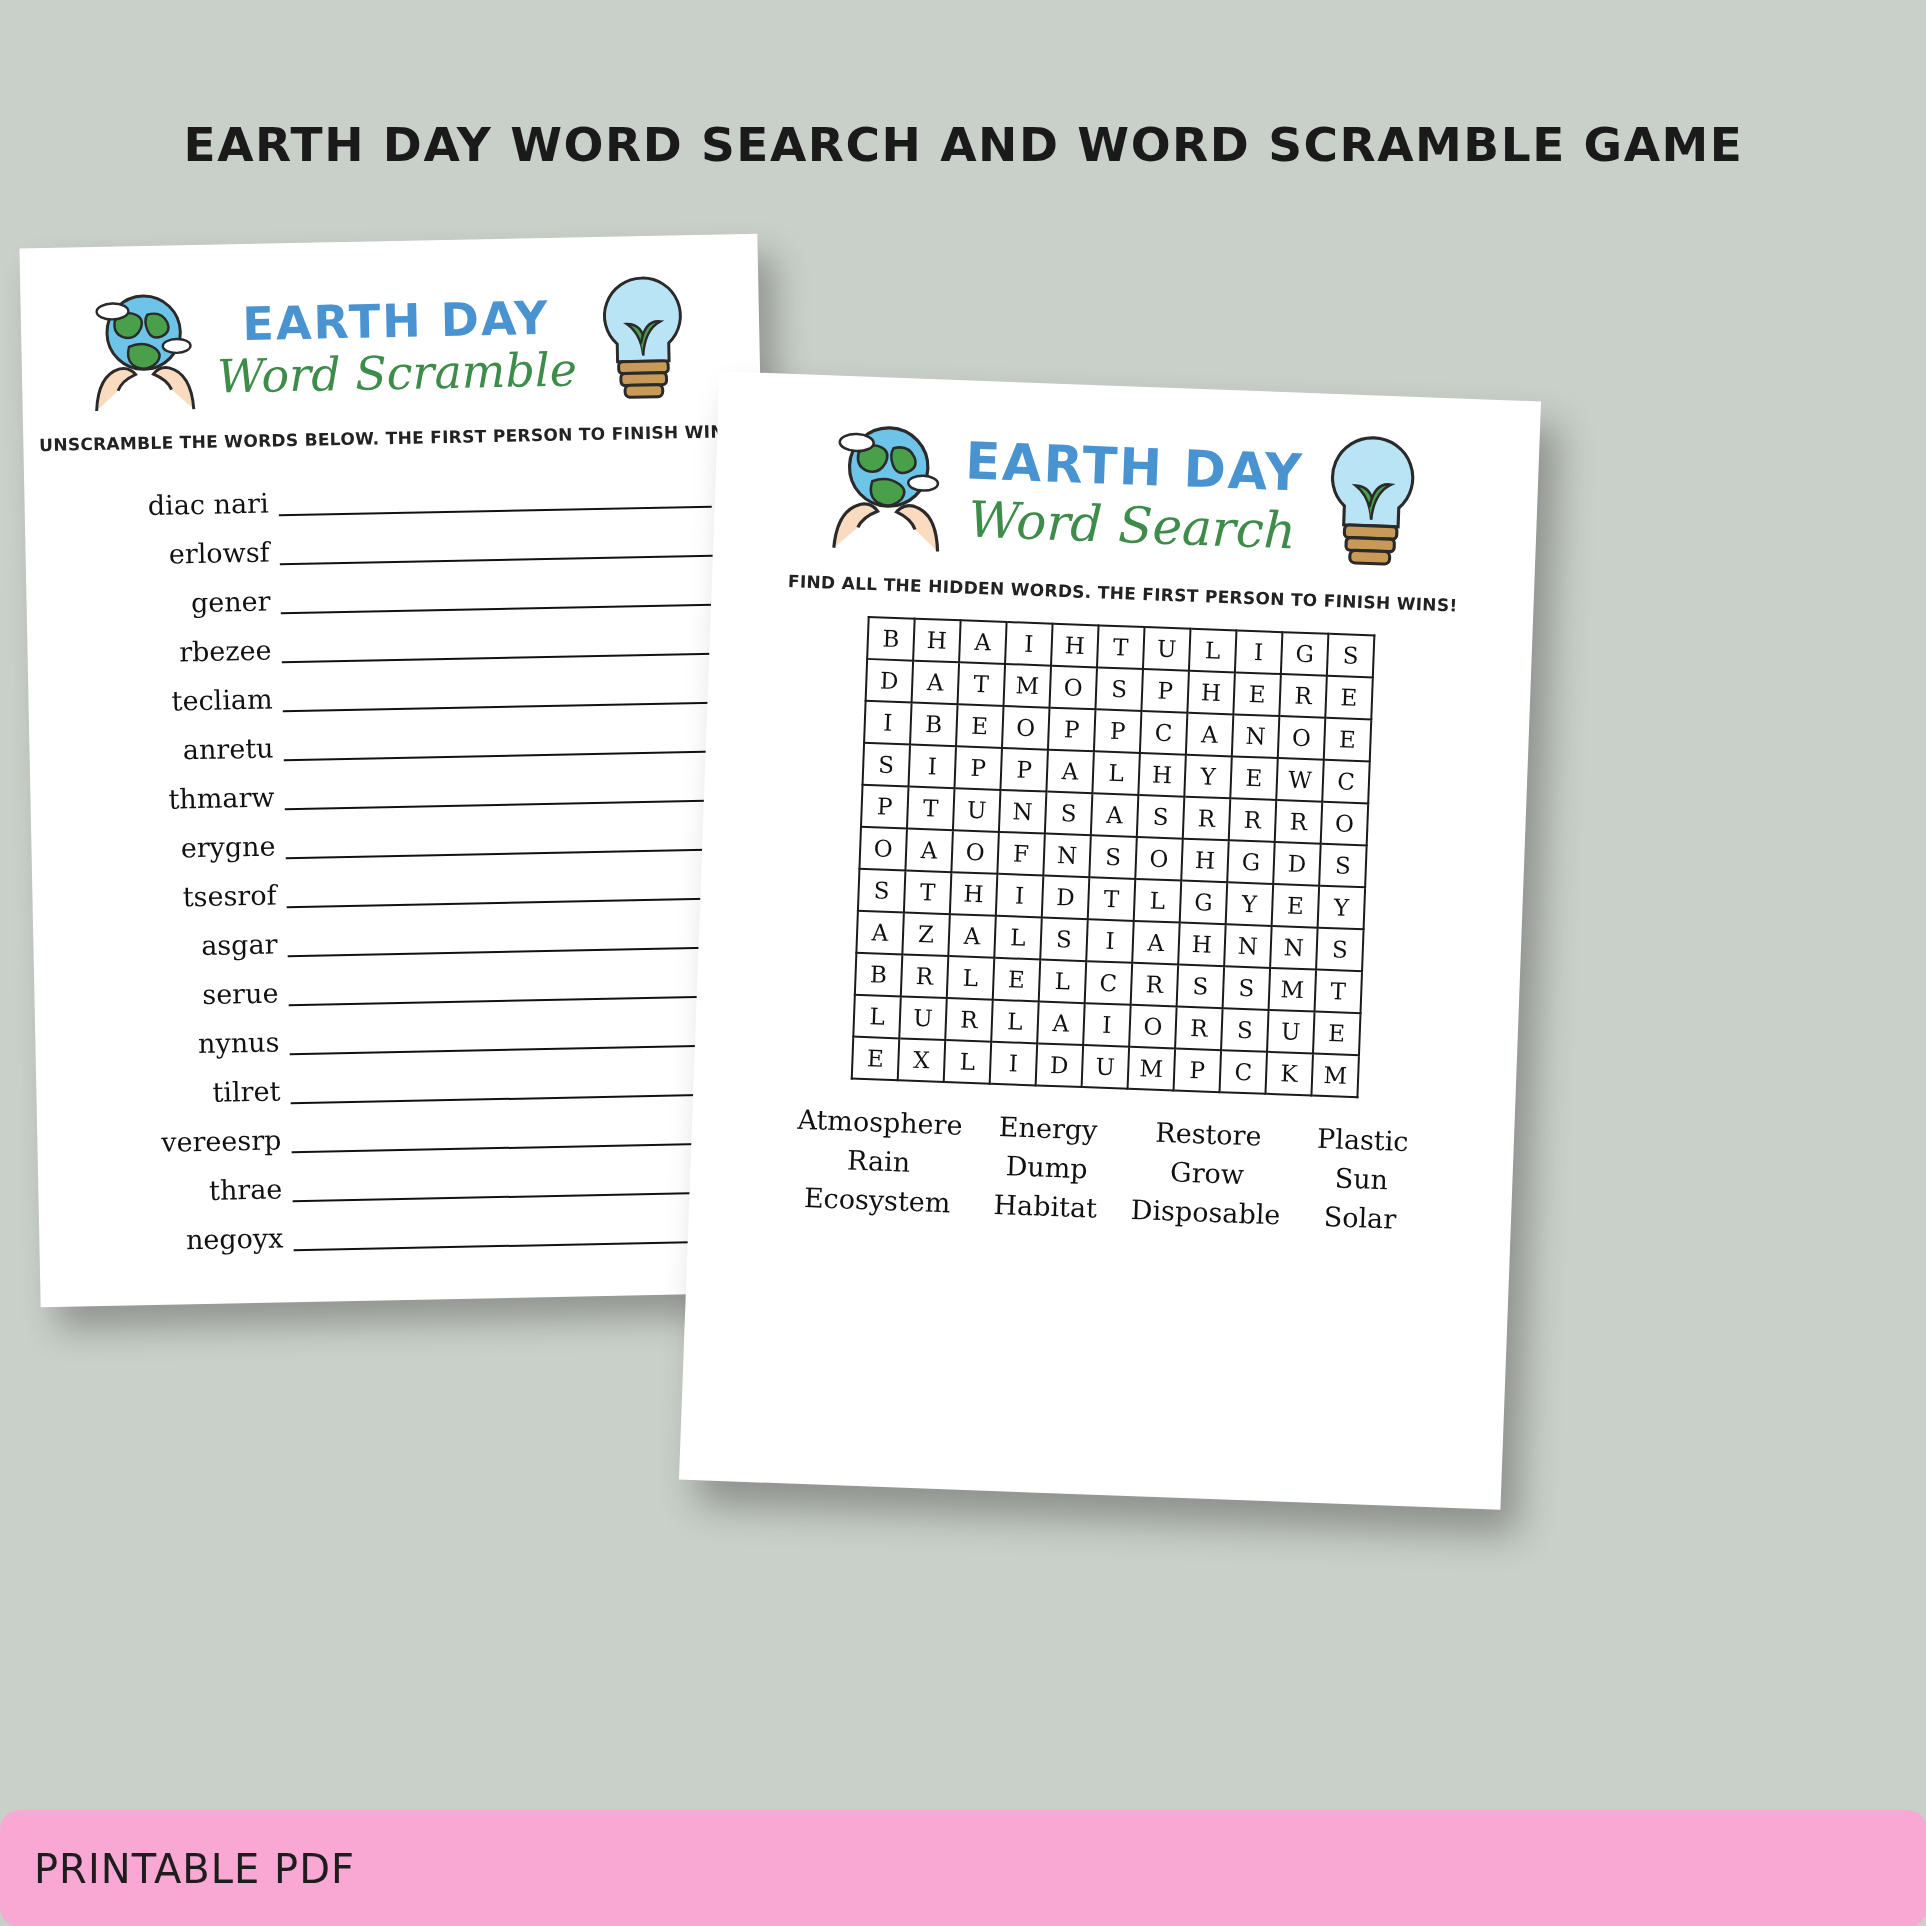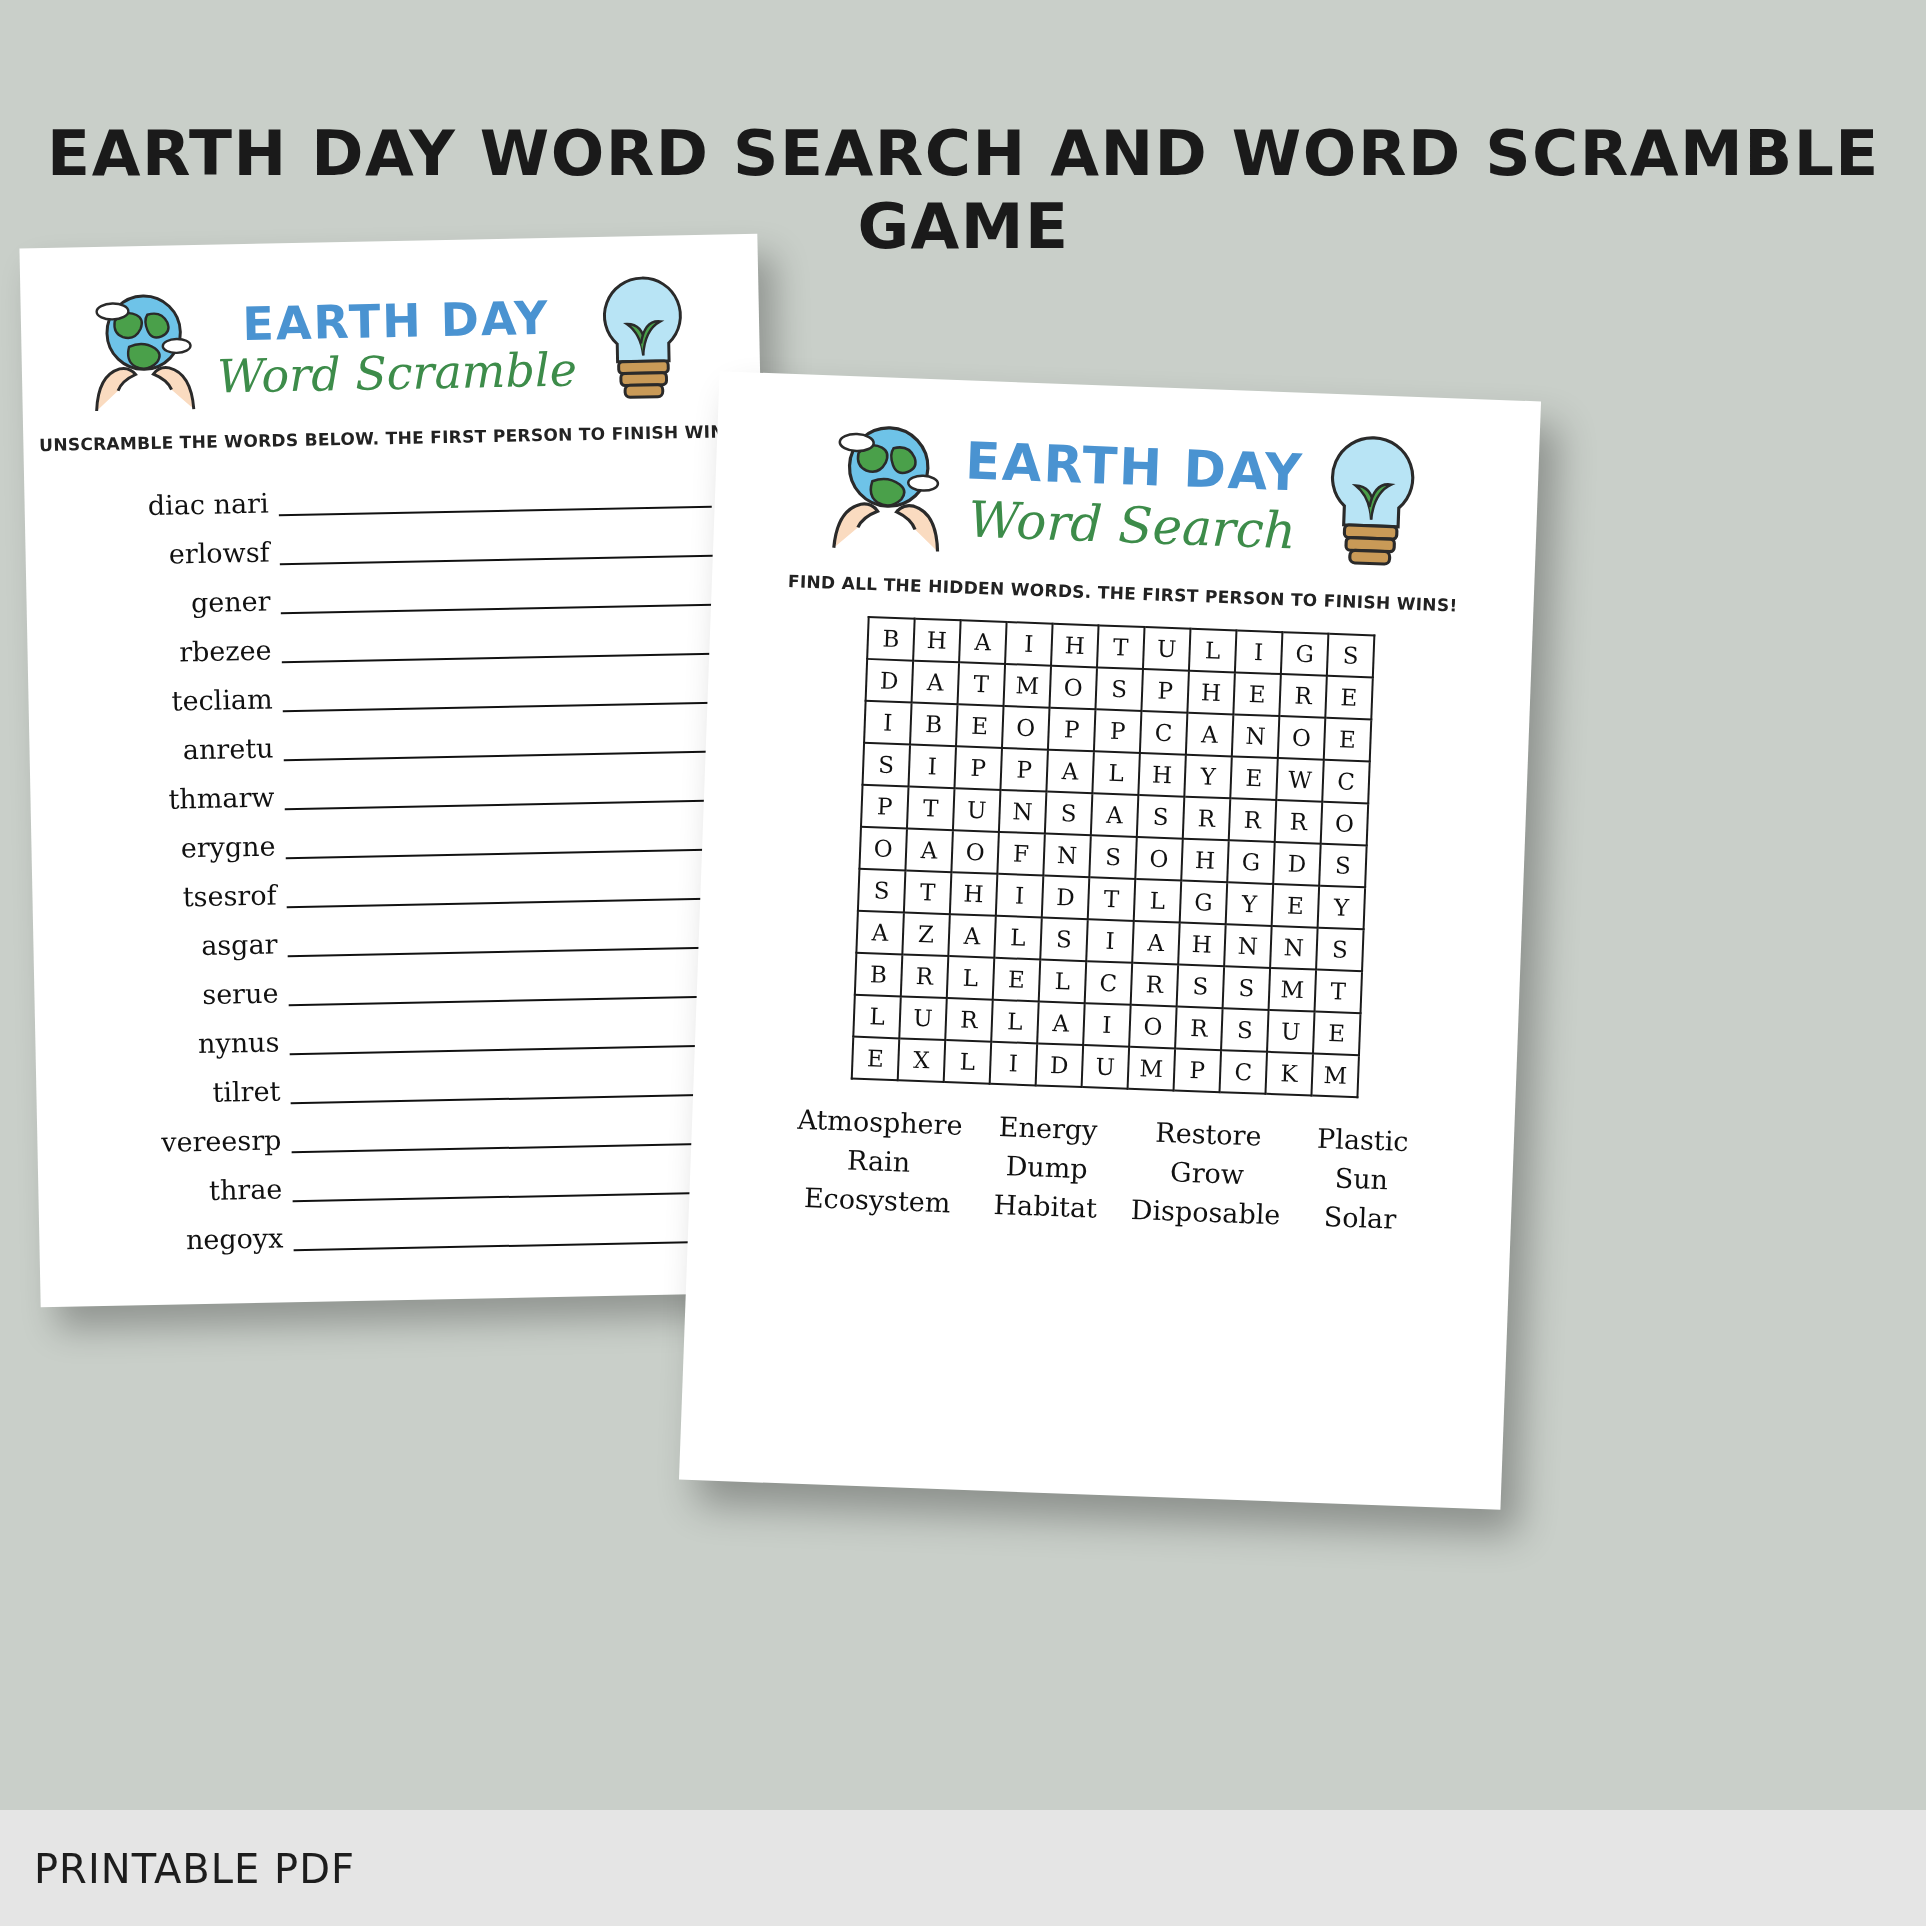--- a/index.html
+++ b/index.html
@@ -16,39 +16,40 @@
   }
 
   
   .top-title {
     position: absolute;
     top: 117px;
     left: 0;
     width: 100%;
     text-align: center;
     font-family: "DejaVu Sans", sans-serif;
-    font-size: 63px;
+    font-size: 47px;
     font-weight: bold;
     letter-spacing: 1.5px;
     color: #1a1a1a;
   }
 
   
   .bottom-bar {
     position: absolute;
     left: 0;
     bottom: 0;
     width: 100%;
     height: 117px;
-    background: #e5e5e5;
+    background: #f9a8d4;
     display: flex;
     align-items: center;
     justify-content: space-between;
     box-sizing: border-box;
     padding: 0 34px;
+    border-radius: 20px;
   }
   .bottom-bar span {
     font-family: "DejaVu Sans", sans-serif;
     font-size: 40px;
     letter-spacing: 1px;
     color: #1d1d1d;
   }
 
   
   .sheet {

